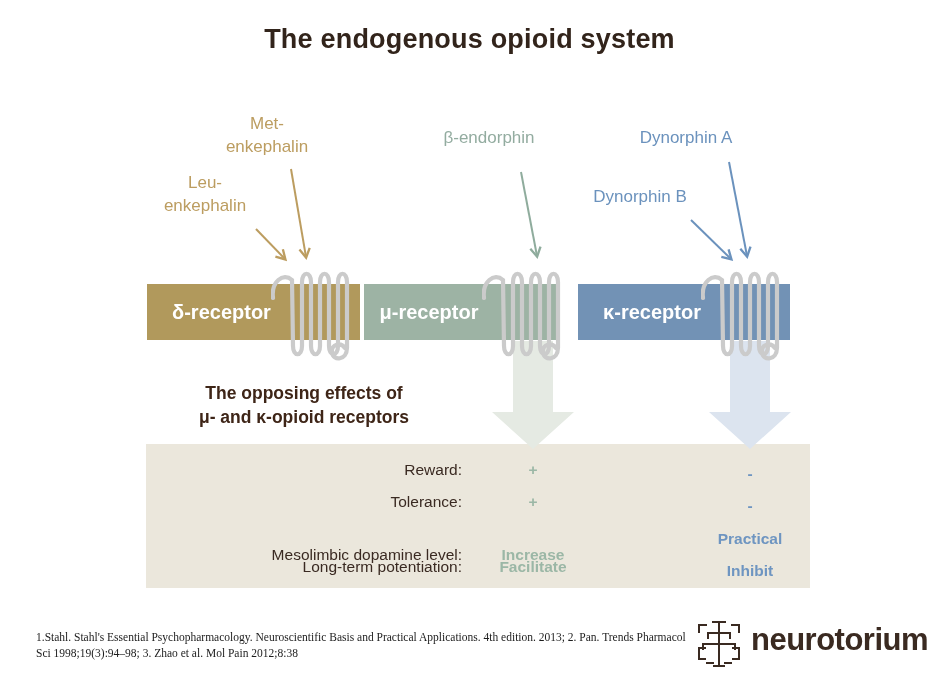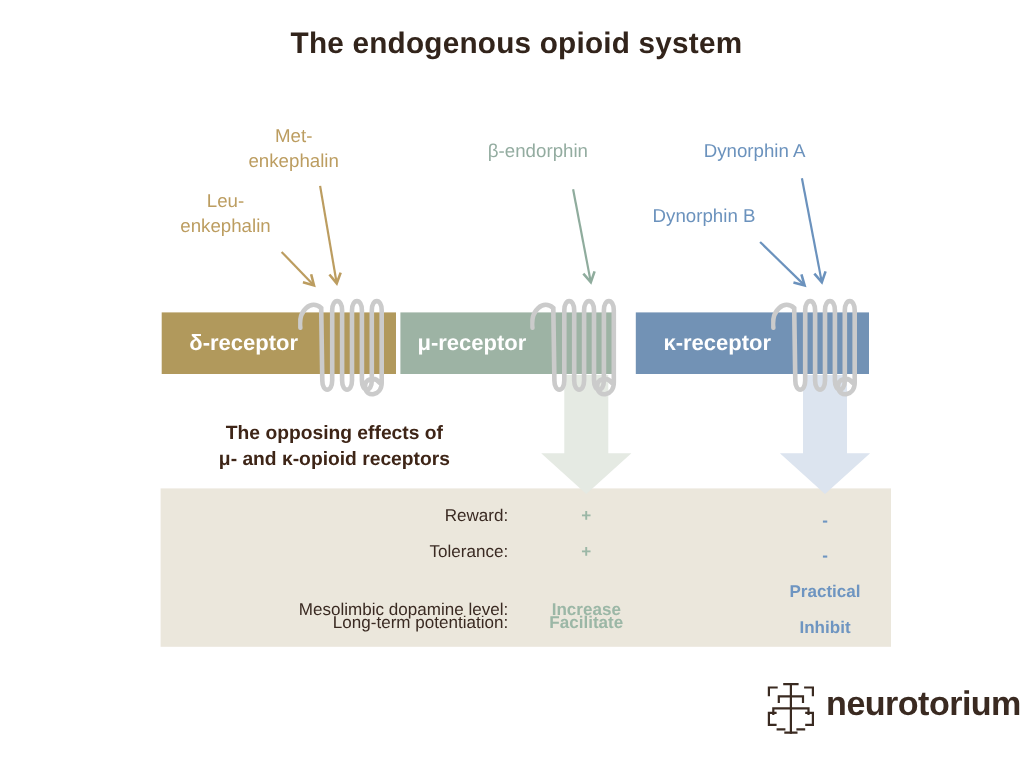--- a/index.html
+++ b/index.html
@@ -136,20 +136,24 @@
   <div class="abs t-val kappa-col k1">-</div>
 
   <div class="abs t-row-label r2">Mesolimbic dopamine level:</div>
   <div class="abs t-val mu-col r2">Increase</div>
   <div class="abs t-val kappa-col k2">Practical</div>
 
   <div class="abs t-row-label r3">Long-term potentiation:</div>
   <div class="abs t-val mu-col r3">Facilitate</div>
   <div class="abs t-val kappa-col k3">Inhibit</div>
 
+  <div id="footer" class="abs">
+    <span>1.Stahl. Stahl's Essential Psychopharmacology. Neuroscientific Basis and Practical Applications. 4th edition. 2013; 2. Pan. Trends Pharmacol</span><br>
+    <span>Sci 1998;19(3):94–98; 3. Zhao et al. Mol Pain 2012;8:38</span>
+  </div>
 
   <svg id="logo-icon" class="abs" viewBox="0 0 50 50">
     <path d="M25 3 L25 47"></path>
     <path d="M19 3 L31 3"></path>
     <path d="M20 47 L30 47"></path>
     <path d="M14 19 L14 14 L36 14 L36 19"></path>
     <path d="M9 30 L9 25 L41 25 L41 30"></path>
     <path d="M12 6 L5 6 L5 13"></path>
     <path d="M38 6 L45 6 L45 13"></path>
     <path d="M11 29 L5 29 L5 40 L11 40"></path>

